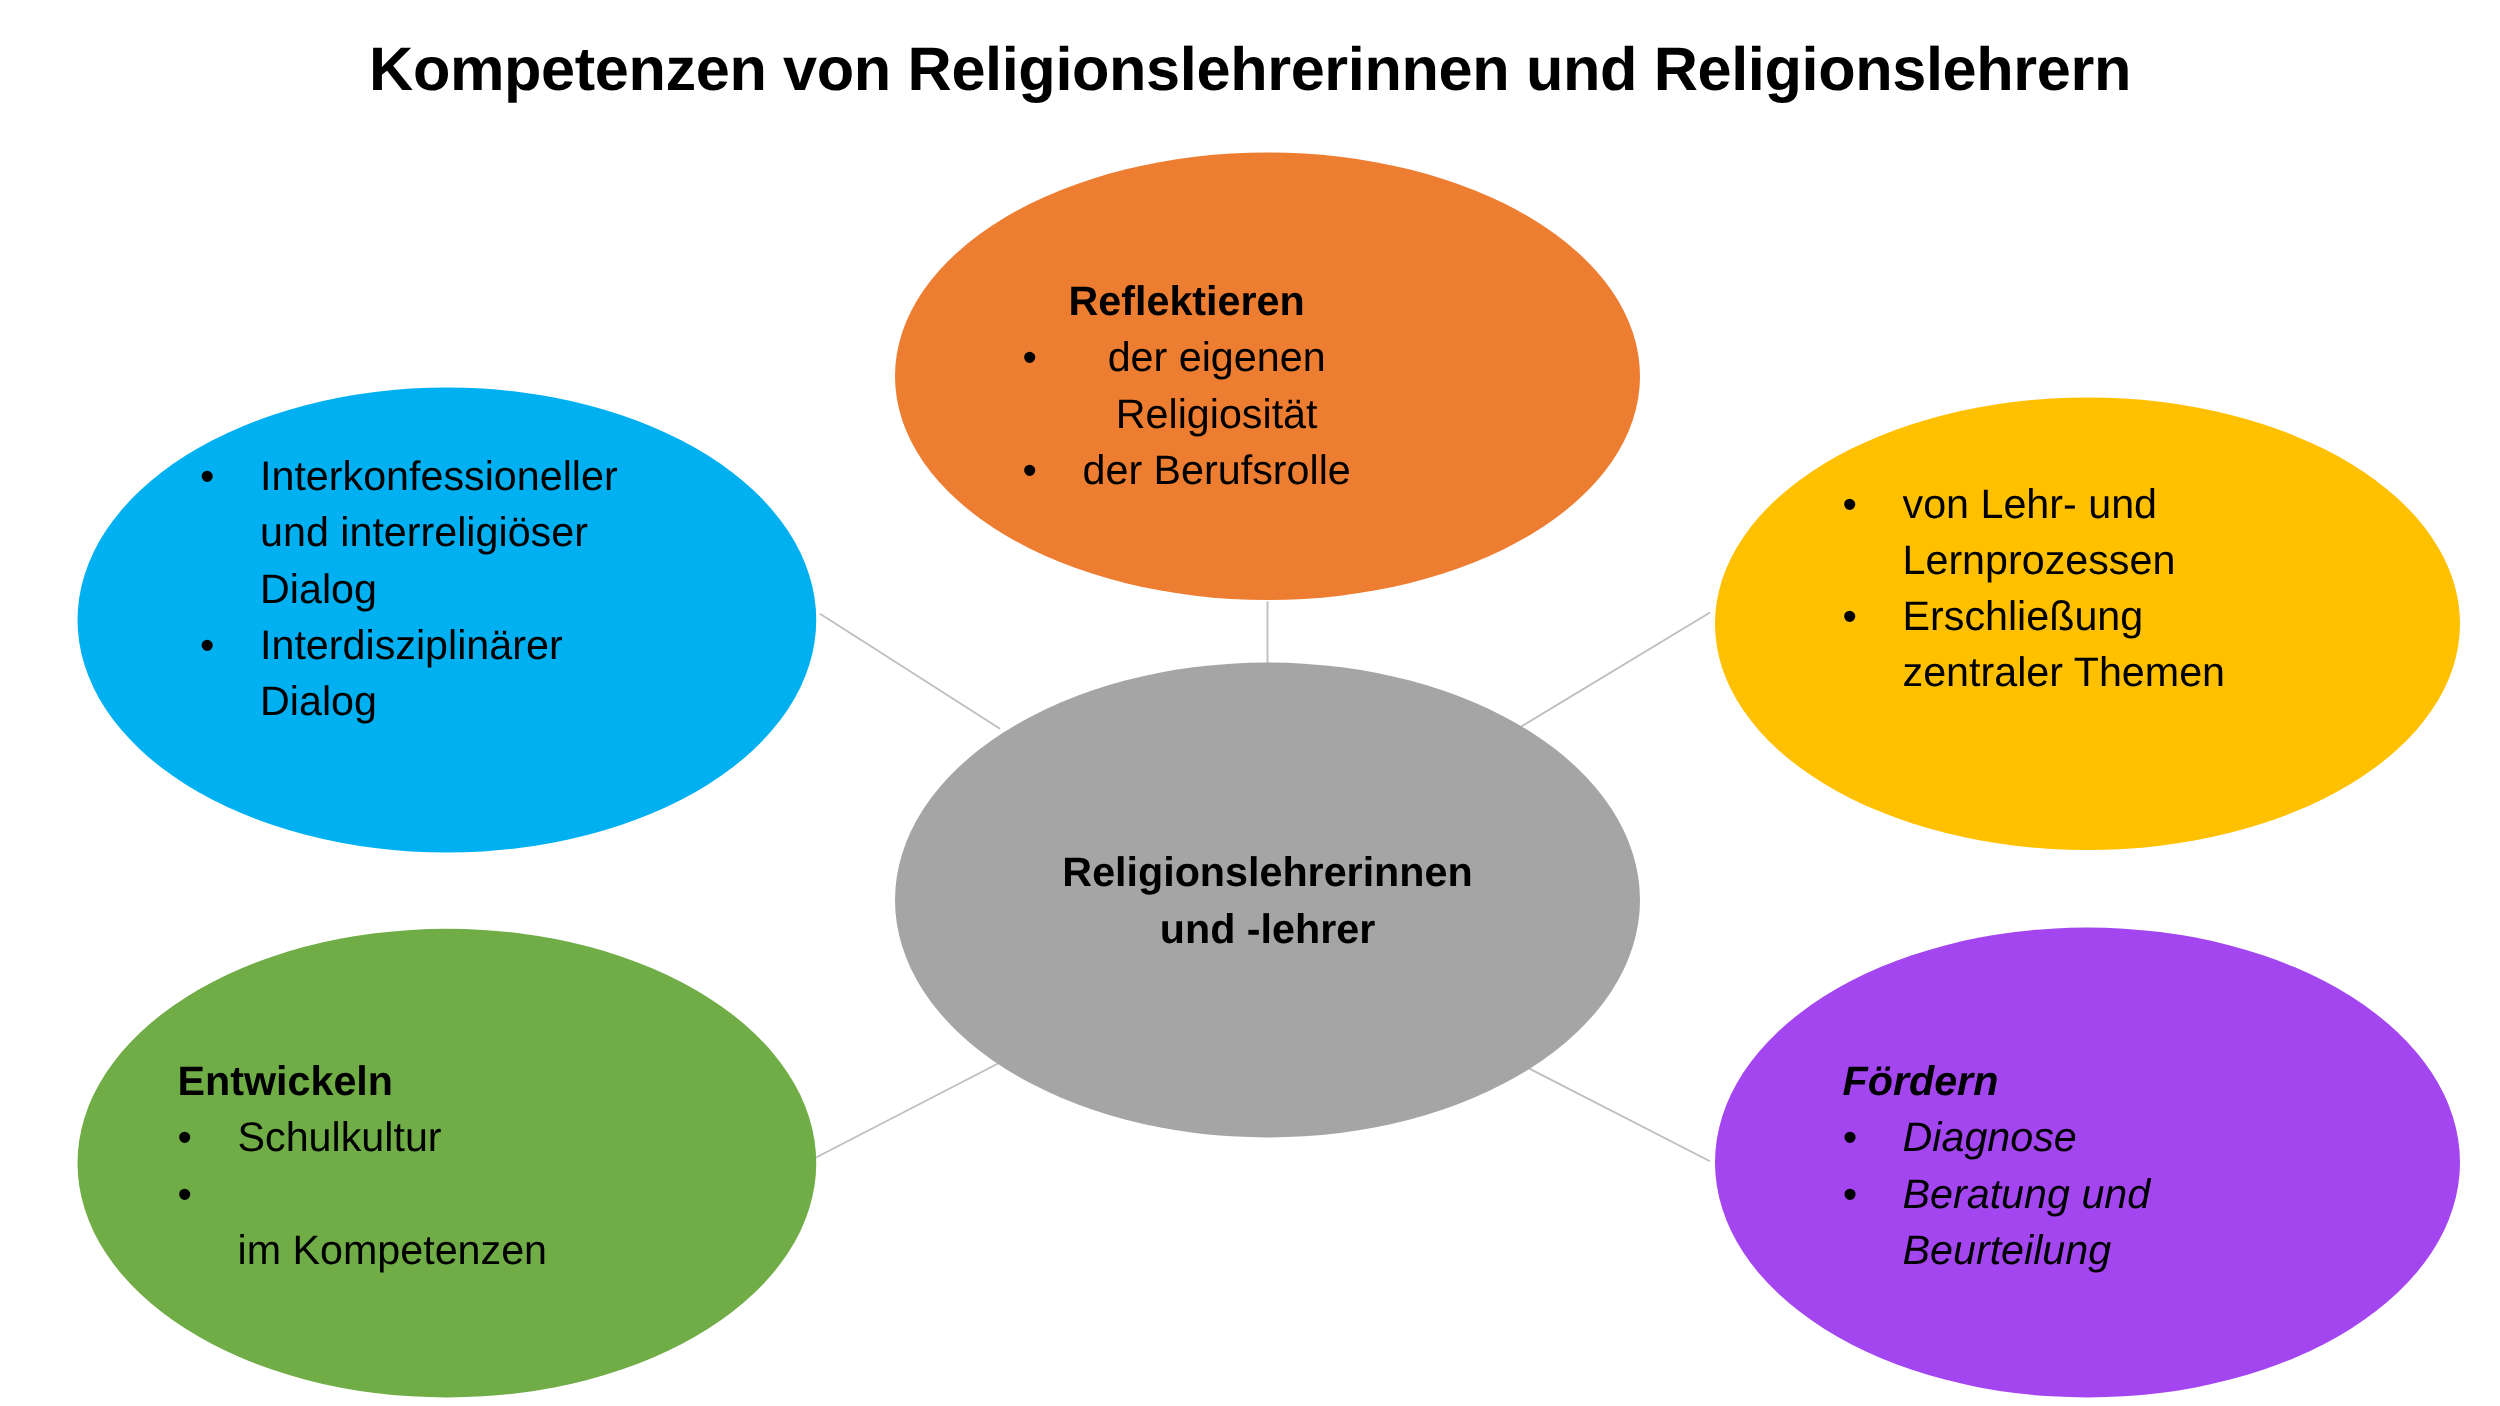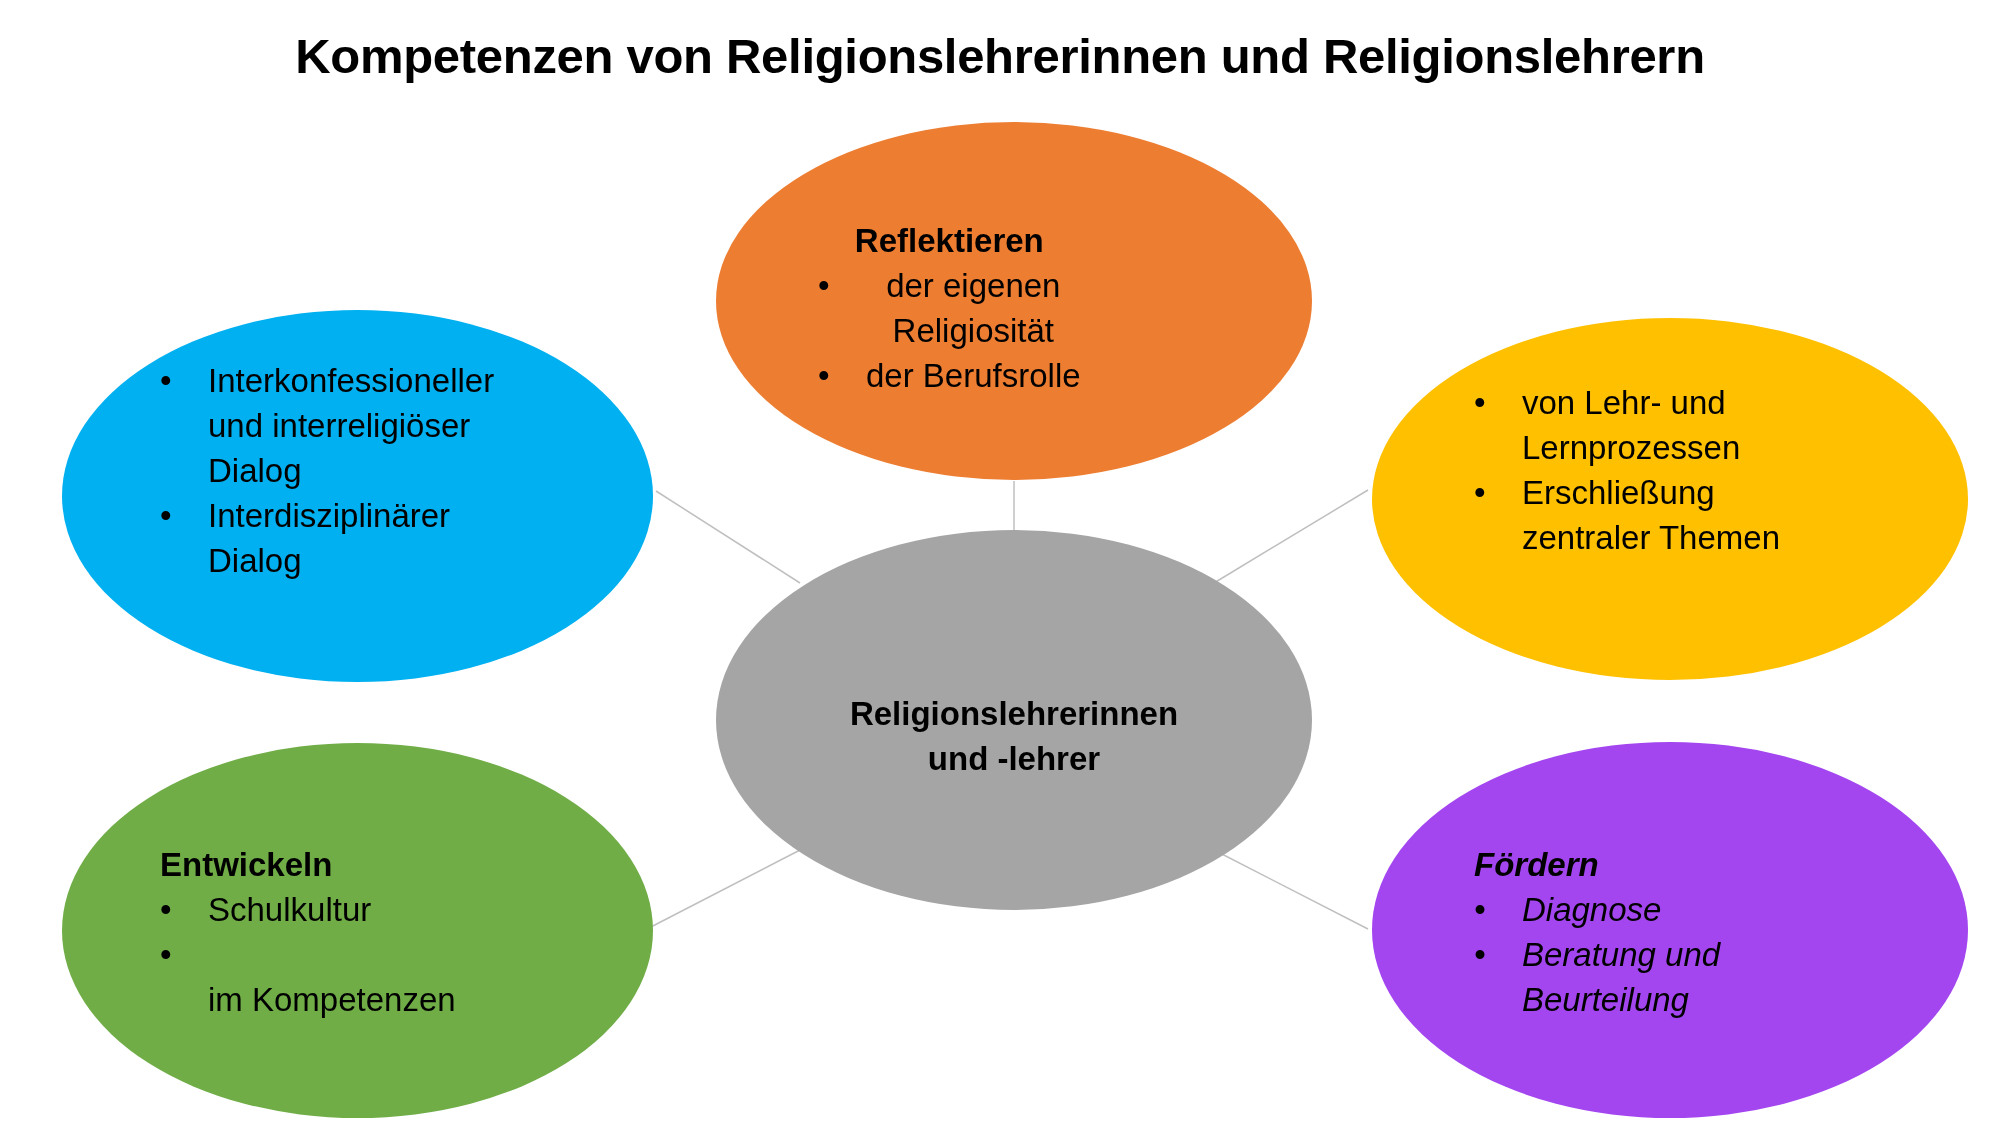--- a/index.html
+++ b/index.html
@@ -73,28 +73,28 @@
     </li>
     <li>
       <span class="bullet">•</span>
       <span>Erschließung</span><br>
       <span>zentraler Themen</span>
     </li>
   </ul>
 </div>
 
 <div class="bubble" style="left:716px; top:530px; width:596px; height:380px; background:#A5A5A5;">
-  <div class="center-text" style="top:161px;">
+  <div class="center-text" style="top:145px;">
     <span>Religionslehrerinnen</span><br>
     <span>und -lehrer</span>
   </div>
 </div>
 
 <div class="bubble" style="left:62px; top:743px; width:591px; height:375px; background:#70AD47;"></div>
-<div class="content" style="left:160px; top:842px;">
+<div class="content" style="left:142px; top:842px;">
   <div class="heading">Entwickeln</div>
   <ul>
     <li>
       <span class="bullet">•</span>
       <span>Schulkultur</span>
     </li>
     <li>
       <span class="bullet">•</span>
       <br>
       <span>im Kompetenzen</span>

